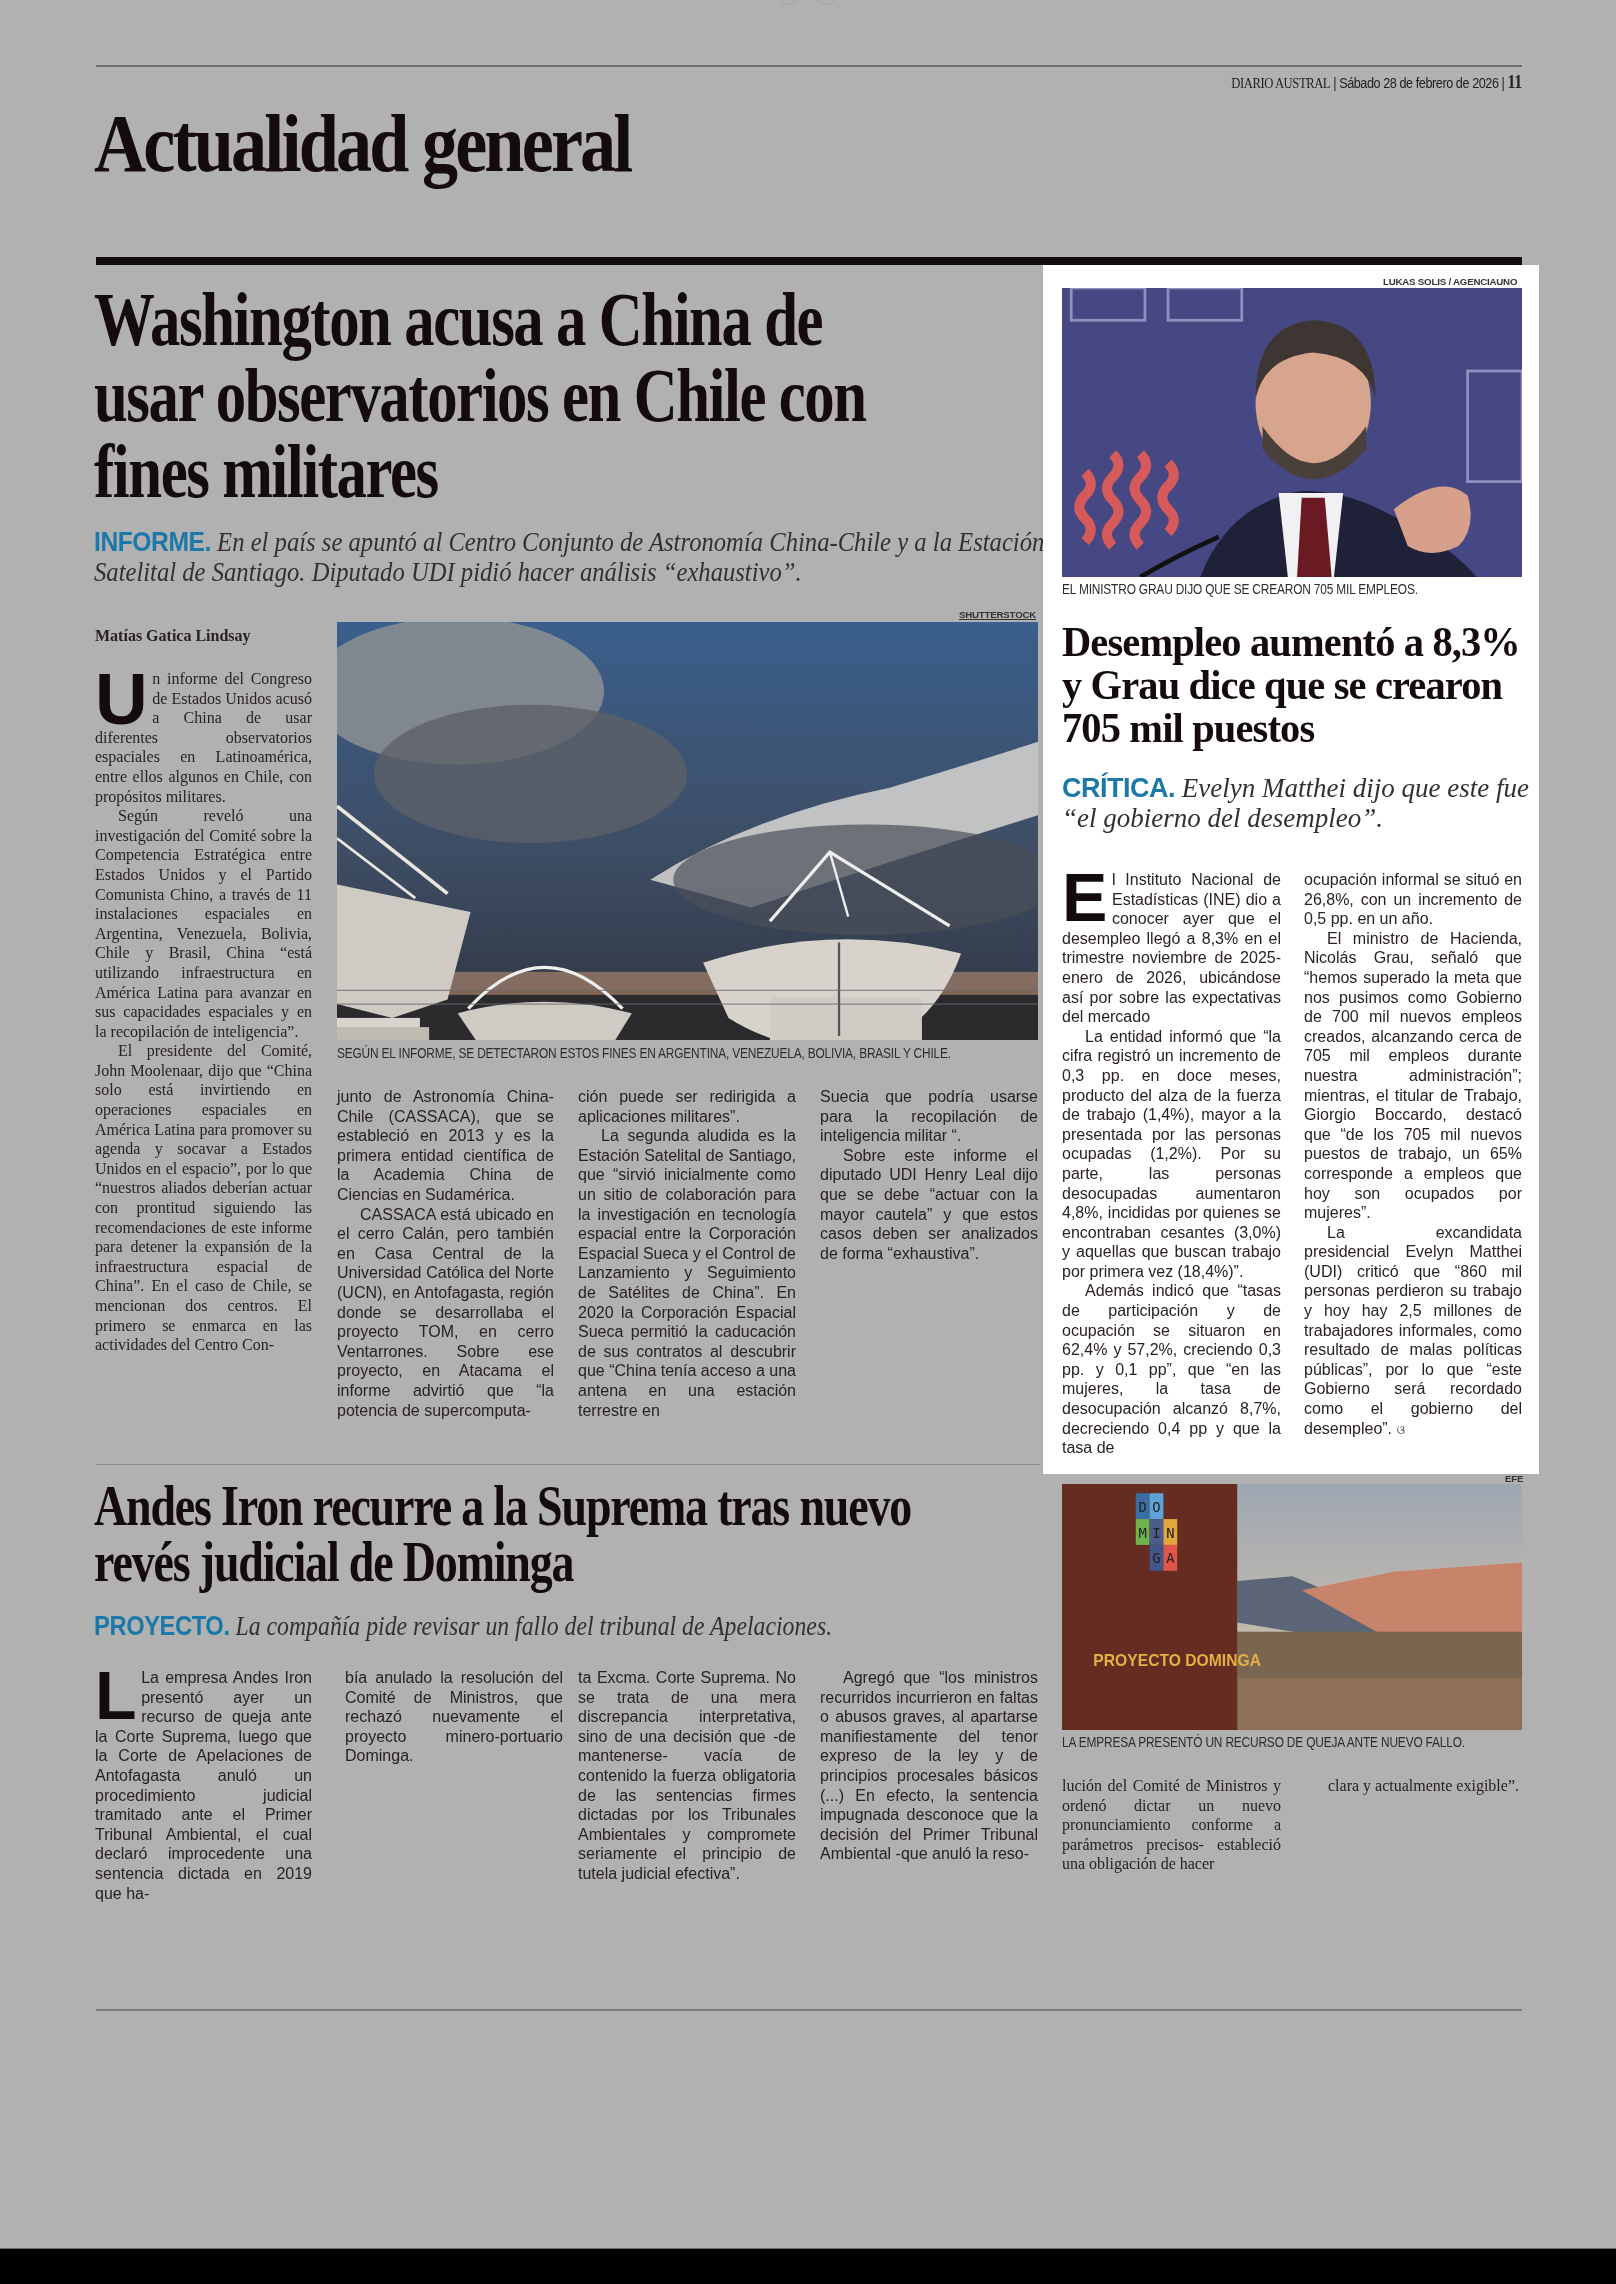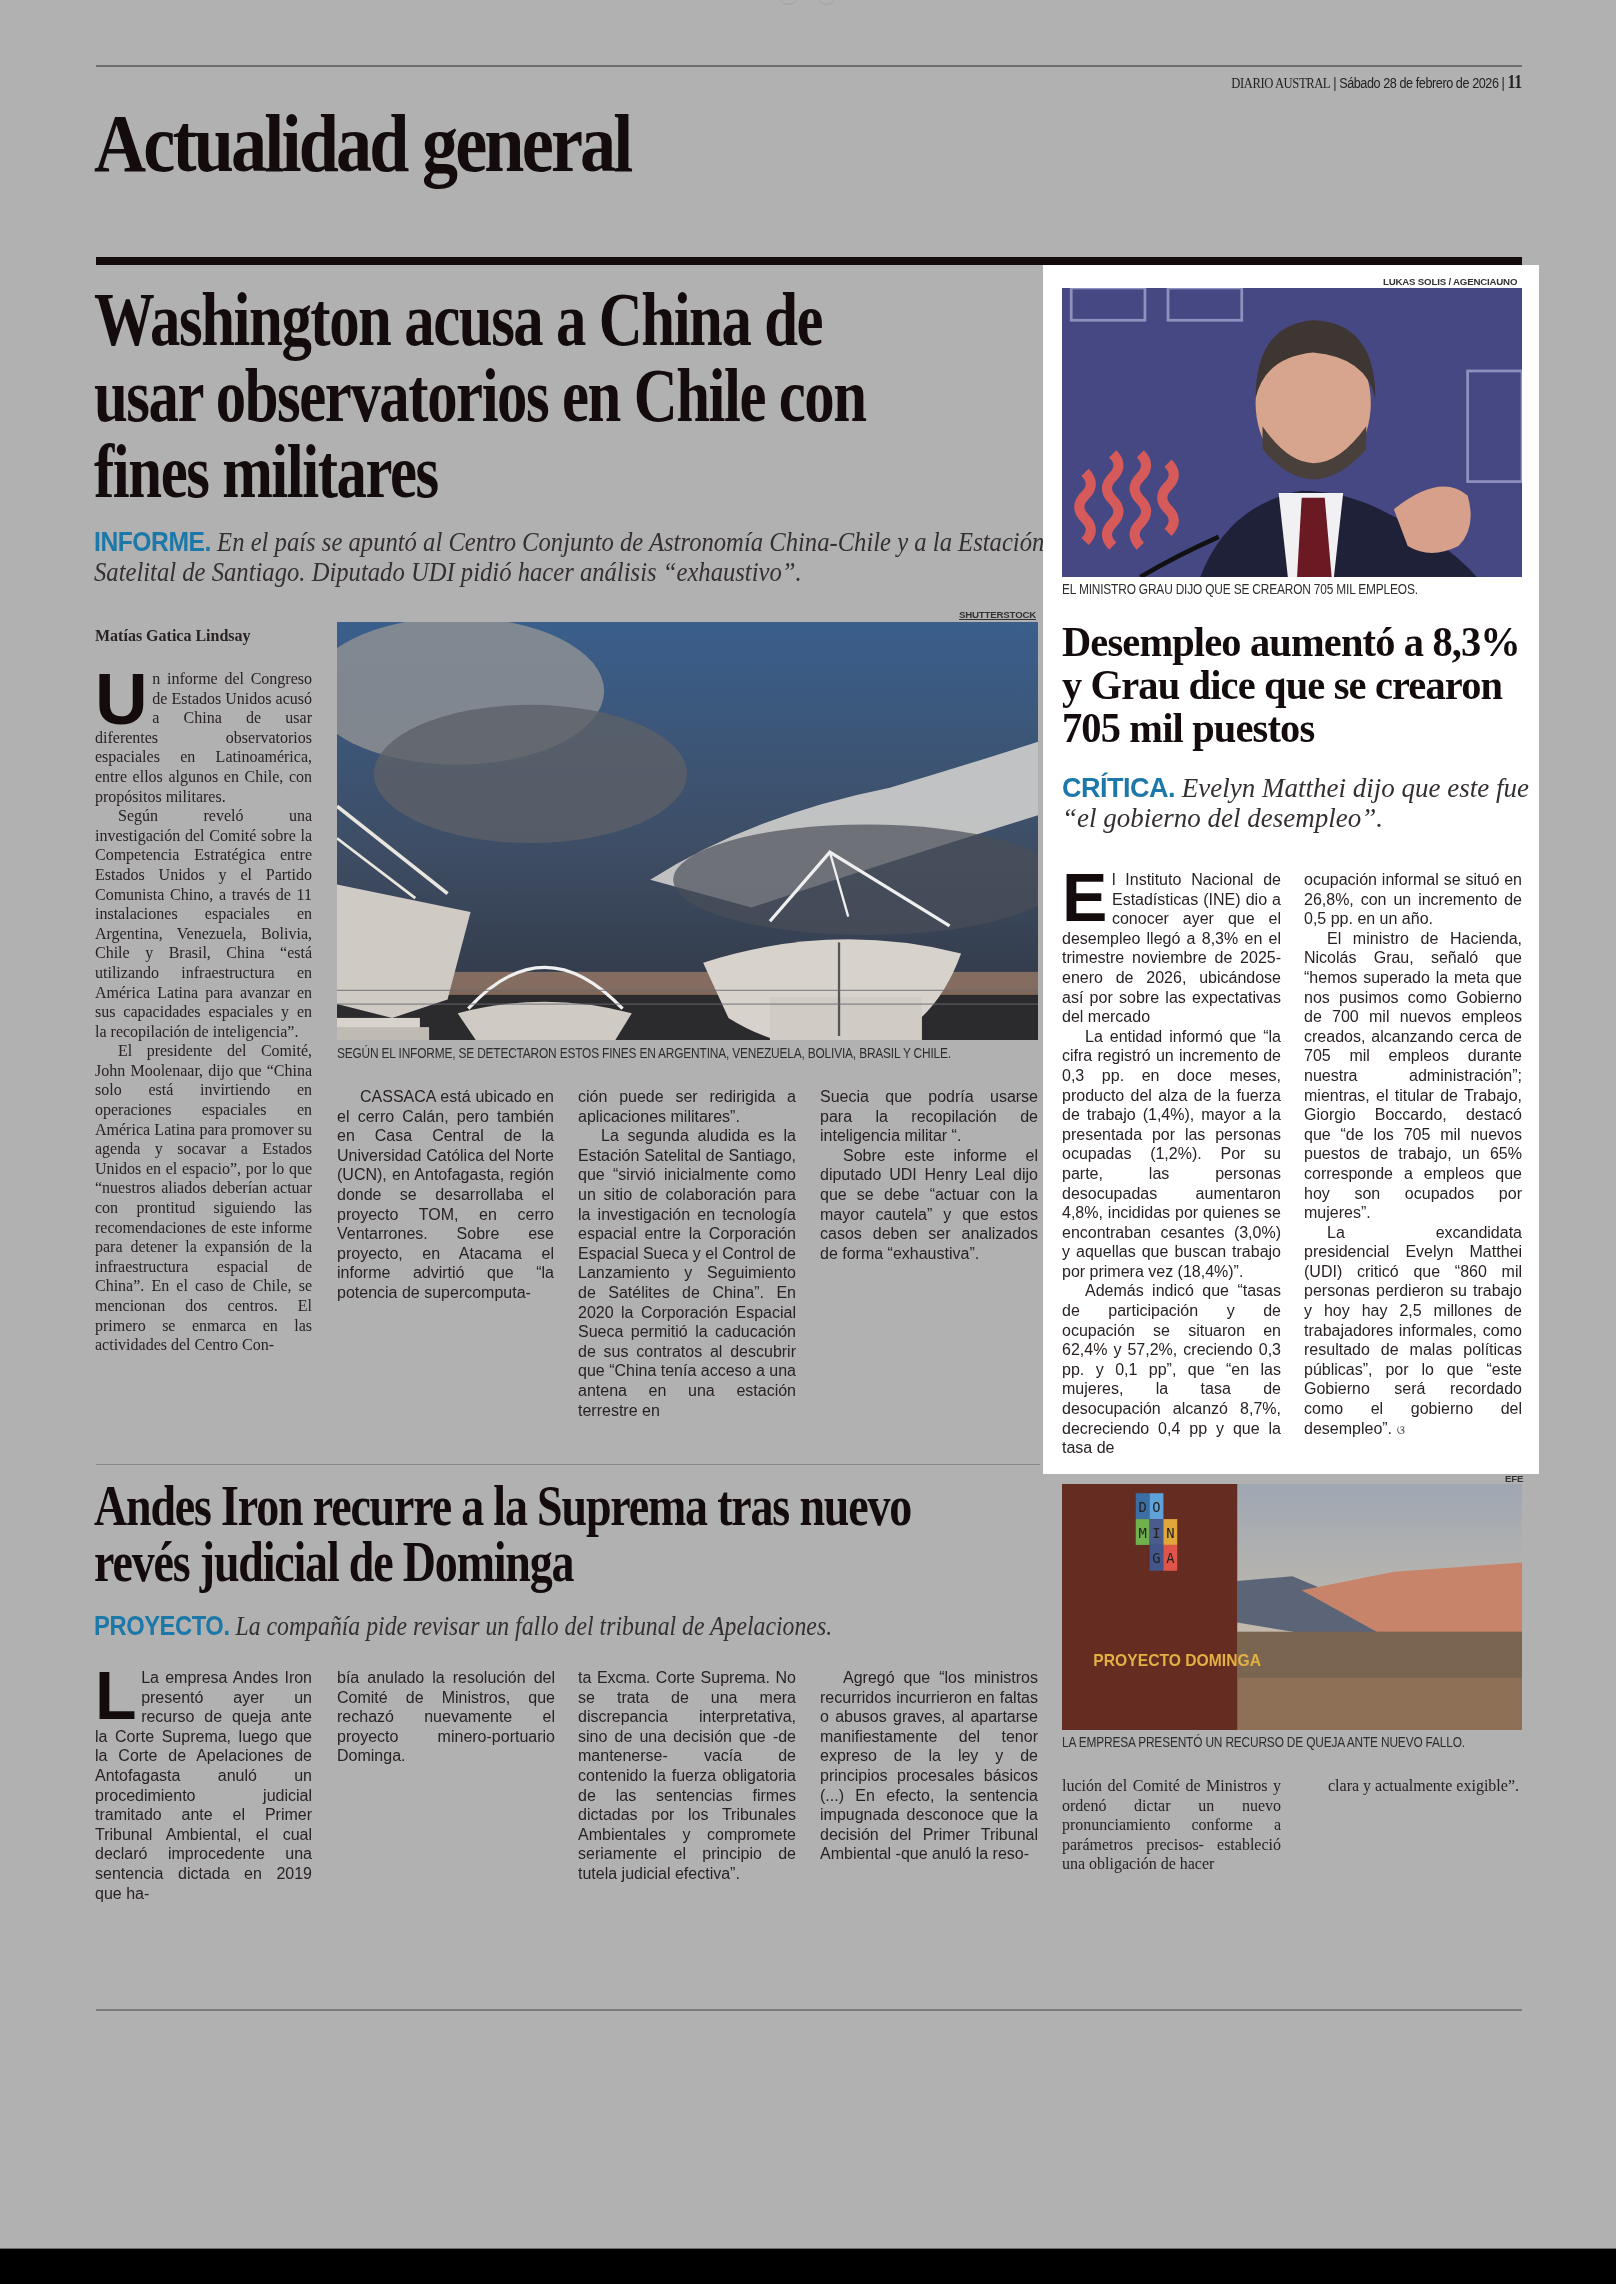--- a/index.html
+++ b/index.html
@@ -130,20 +130,21 @@
 </div>
 <div class="caption" style="left:337px; top:1045px;">SEGÚN EL INFORME, SE DETECTARON ESTOS FINES EN ARGENTINA, VENEZUELA, BOLIVIA, BRASIL Y CHILE.</div>
 
 <div class="col" style="left:95px; top:669px; width:217px;">
   <p class="first"><span class="dropcap" style="font-size:73px; line-height:54px; margin-top:2.8px;">U</span><span>n informe del Congreso de Estados Unidos acusó a China de usar diferentes observatorios espaciales en Latinoamérica, entre ellos algunos en Chile, con propósitos militares.</span></p>
   <p>Según reveló una investigación del Comité sobre la Competencia Estratégica entre Estados Unidos y el Partido Comunista Chino, a través de 11 instalaciones espaciales en Argentina, Venezuela, Bolivia, Chile y Brasil, China “está utilizando infraestructura en América Latina para avanzar en sus capacidades espaciales y en la recopilación de inteligencia”.</p>
   <p>El presidente del Comité, John Moolenaar, dijo que “China solo está invirtiendo en operaciones espaciales en América Latina para promover su agenda y socavar a Estados Unidos en el espacio”, por lo que “nuestros aliados deberían actuar con prontitud siguiendo las recomendaciones de este informe para detener la expansión de la infraestructura espacial de China”. En el caso de Chile, se mencionan dos centros. El primero se enmarca en las actividades del Centro Con-</p>
 </div>
 
 <div class="col cond" style="left:337px; top:1087px; width:217px;">
+  <p class="first">junto de Astronomía China-Chile (CASSACA), que se estableció en 2013 y es la primera entidad científica de la Academia China de Ciencias en Sudamérica.</p>
   <p>CASSACA está ubicado en el cerro Calán, pero también en Casa Central de la Universidad Católica del Norte (UCN), en Antofagasta, región donde se desarrollaba el proyecto TOM, en cerro Ventarrones. Sobre ese proyecto, en Atacama el informe advirtió que “la potencia de supercomputa-</p>
 </div>
 
 <div class="col cond" style="left:578px; top:1087px; width:218px;">
   <p class="first">ción puede ser redirigida a aplicaciones militares”.</p>
   <p>La segunda aludida es la Estación Satelital de Santiago, que “sirvió inicialmente como un sitio de colaboración para la investigación en tecnología espacial entre la Corporación Espacial Sueca y el Control de Lanzamiento y Seguimiento de Satélites de China”. En 2020 la Corporación Espacial Sueca permitió la caducación de sus contratos al descubrir que “China tenía acceso a una antena en una estación terrestre en</p>
 </div>
 
 <div class="col cond" style="left:820px; top:1087px; width:218px;">
   <p class="first">Suecia que podría usarse para la recopilación de inteligencia militar “.</p>
@@ -241,21 +242,21 @@
       <text x="235" y="172">A</text>
     </g>
     <text x="68" y="395" fill="#e3b043" font-family="Liberation Sans, sans-serif" font-weight="bold" font-size="34">PROYECTO DOMINGA</text>
   </svg>
 </div>
 <div class="caption" style="left:1062px; top:1734px;">LA EMPRESA PRESENTÓ UN RECURSO DE QUEJA ANTE NUEVO FALLO.</div>
 
 <div class="col cond" style="left:95px; top:1668px; width:217px;">
   <p class="first"><span class="dropcap" style="font-size:68px; line-height:51px; margin-top:1.8px;">L</span><span>La empresa Andes Iron presentó ayer un recurso de queja ante la Corte Suprema, luego que la Corte de Apelaciones de Antofagasta anuló un procedimiento judicial tramitado ante el Primer Tribunal Ambiental, el cual declaró improcedente una sentencia dictada en 2019 que ha-</span></p>
 </div>
-<div class="col cond" style="left:337px; top:1668px; width:218px;">
+<div class="col cond" style="left:345px; top:1668px; width:218px;">
   <p class="first">bía anulado la resolución del Comité de Ministros, que rechazó nuevamente el proyecto minero-portuario Dominga.</p>
 </div>
 <div class="col cond" style="left:578px; top:1668px; width:218px;">
   <p class="first">ta Excma. Corte Suprema. No se trata de una mera discrepancia interpretativa, sino de una decisión que -de mantenerse- vacía de contenido la fuerza obligatoria de las sentencias firmes dictadas por los Tribunales Ambientales y compromete seriamente el principio de tutela judicial efectiva”.</p>
 </div>
 <div class="col cond" style="left:820px; top:1668px; width:218px;">
   <p>Agregó que “los ministros recurridos incurrieron en faltas o abusos graves, al apartarse manifiestamente del tenor expreso de la ley y de principios procesales básicos (...) En efecto, la sentencia impugnada desconoce que la decisión del Primer Tribunal Ambiental -que anuló la reso-</p>
 </div>
 <div class="col" style="left:1062px; top:1776px; width:219px;">
   <p class="first">lución del Comité de Ministros y ordenó dictar un nuevo pronunciamiento conforme a parámetros precisos- estableció una obligación de hacer</p>

